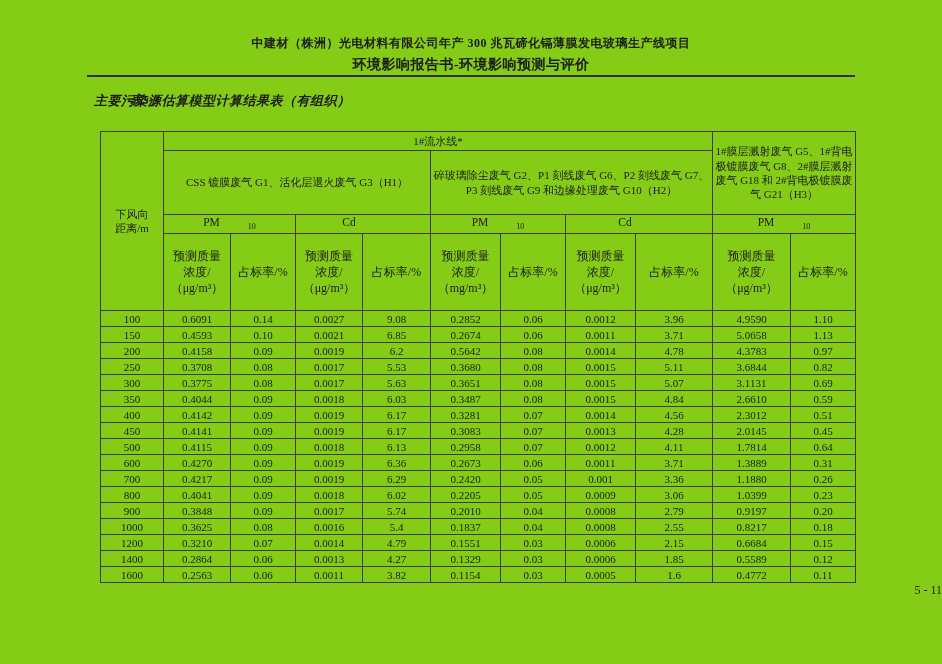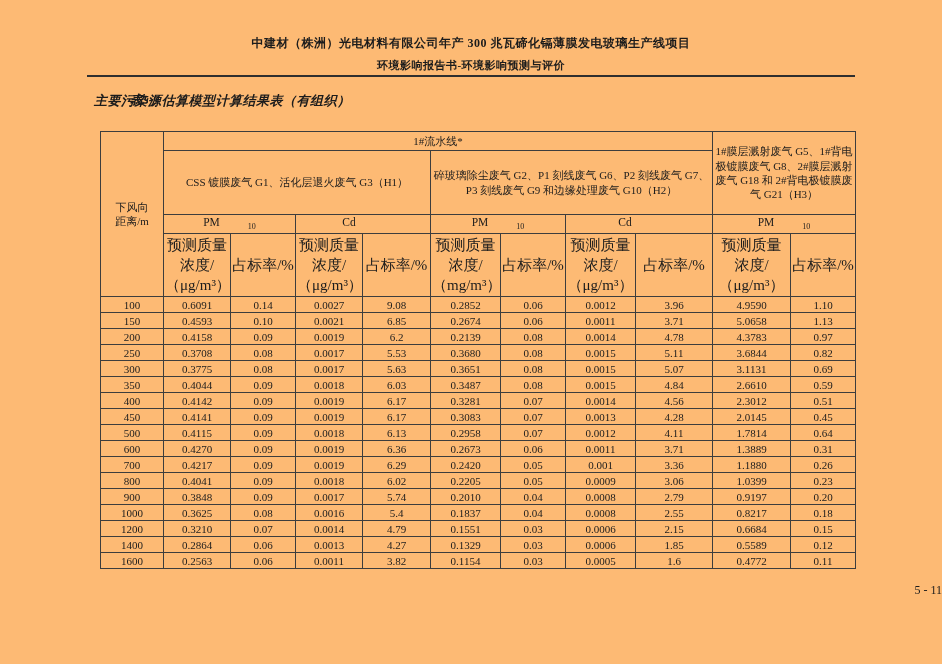--- a/index.html
+++ b/index.html
@@ -3,30 +3,30 @@
 <meta charset="utf-8">
 <style>
   * { margin: 0; padding: 0; box-sizing: border-box; }
   body {
     width: 942px; height: 664px;
     background: #ffffff;
     font-family: "Liberation Serif", "DejaVu Serif", serif;
     color: #1c1c1c;
     overflow: hidden;
   }
-  .page { position: relative; width: 942px; height: 664px; background: #fdba74; }
+  .page { position: relative; width: 942px; height: 664px; background: #84cc16; }
   .content { width: 768px; margin: 0 auto; }
 
   .doc-header {
     padding-top: 36px; padding-bottom: 3px;
     text-align: center;
     border-bottom: 2px solid #2f2f2f;
   }
   .doc-header .h1 { font-size: 12px; font-weight: bold; letter-spacing: 0.5px; line-height: 15px; }
-  .doc-header .h2 { font-size: 11px; font-weight: bold; letter-spacing: 0.5px; line-height: 14px; margin-top: 7px; }
+  .doc-header .h2 { font-size: 14px; font-weight: bold; letter-spacing: 0.5px; line-height: 14px; margin-top: 7px; }
 
   .caption { position: relative; margin-top: 14px; margin-bottom: 20px; height: 20px; text-align: left; font-style: italic; }
   .caption .tlabel { position: absolute; left: 43px; top: 1px; font-size: 12.5px; font-weight: bold; }
   .caption .ttitle { position: relative; left: 7px; font-size: 13px; font-weight: bold; letter-spacing: 0.5px; }
 
   table.results {
     table-layout: fixed;
     border-collapse: collapse;
     width: 755px;
     margin-left: 13px;
@@ -50,21 +50,21 @@
   }
   td.c-h3 {
     text-align: justify;
     padding: 3px 6px 3px 7px;
     font-size: 11.5px;
     line-height: 1.45;
     vertical-align: top;
   }
   tr.poll-row td { height: 17px; font-size: 11.5px; padding: 0; }
   tr.poll-row sub { font-size: 8px; margin-left: 28px; }
-  tr.measure-row td { height: 48px; font-size: 15px; line-height: 1.35; padding: 1px 1px; }
+  tr.measure-row td { height: 48px; font-size: 12px; line-height: 1.35; padding: 14px 1px; }
   tbody.data td { height: 16px; padding: 0 1px; font-size: 11px; }
 
   .footer {
     position: absolute;
     left: 0; top: 583px; width: 942px;
     text-align: right;
     font-size: 12px;
   }
 </style>
 </head>
@@ -175,21 +175,21 @@
             <td>3.71</td>
             <td>5.0658</td>
             <td>1.13</td>
           </tr>
           <tr>
             <td>200</td>
             <td>0.4158</td>
             <td>0.09</td>
             <td>0.0019</td>
             <td>6.2</td>
-            <td>0.2139</td>
+            <td>0.5642</td>
             <td>0.08</td>
             <td>0.0014</td>
             <td>4.78</td>
             <td>4.3783</td>
             <td>0.97</td>
           </tr>
           <tr>
             <td>250</td>
             <td>0.3708</td>
             <td>0.08</td>

